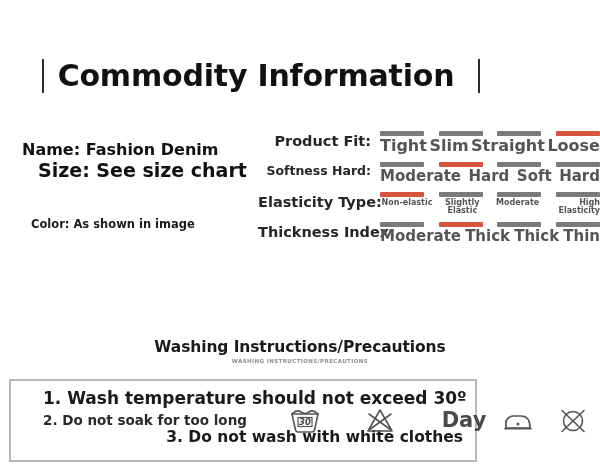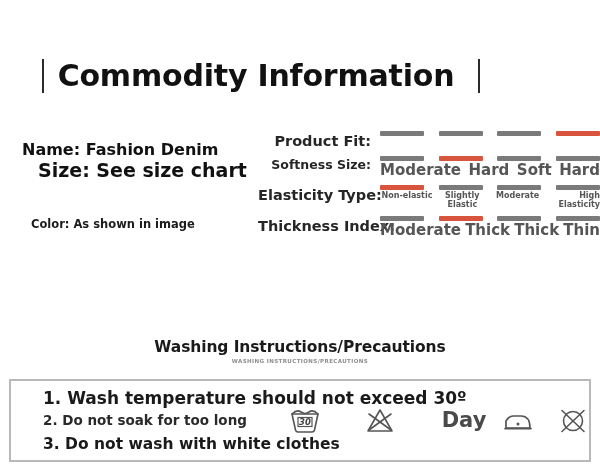--- a/index.html
+++ b/index.html
@@ -150,21 +150,21 @@
     color: #8d8d8d;
     letter-spacing: 0.4px;
     margin-top: 2px;
   }
 
   
   .care-box {
     position: absolute;
     left: 9px;
     top: 379px;
-    width: 582px;
+    width: 468px;
     height: 83px;
     box-sizing: border-box;
     border: 2px solid #b9b9b9;
     background: #ffffff;
   }
   .care-inner {
     position: relative;
     width: 100%;
     height: 100%;
   }
@@ -184,22 +184,23 @@
     font-size: 13.5px;
     font-weight: 600;
     color: #2a2a2a;
     margin-top: 4px;
     white-space: nowrap;
   }
   .care-line-3 {
     font-size: 15.5px;
     font-weight: 700;
     color: #1a1a1a;
-    margin-top: 7px;
-    white-space: nowrap;
+    margin-top: 0;
+    white-space: nowrap;
+    text-align: right;
   }
 
   .care-icons {
     position: absolute;
     left: 0;
     top: 24px;
     width: 100%;
     height: 34px;
     display: flex;
     align-items: center;
@@ -244,25 +245,31 @@
 
   <div class="attr-row">
     <div class="attr-label sz-lg">Product Fit:</div>
     <div class="attr-body">
       <div class="bars">
         <span class="bar"></span>
         <span class="bar"></span>
         <span class="bar"></span>
         <span class="bar on"></span>
       </div>
+      <div class="bar-labels sz-lg">
+        <span>Tight</span>
+        <span>Slim</span>
+        <span>Straight</span>
+        <span>Loose</span>
+      </div>
     </div>
   </div>
 
   <div class="attr-row">
-    <div class="attr-label sz-md">Softness Size:</div>
+    <div class="attr-label sz-md">Softness Hard:</div>
     <div class="attr-body">
       <div class="bars">
         <span class="bar"></span>
         <span class="bar on"></span>
         <span class="bar"></span>
         <span class="bar"></span>
       </div>
       <div class="bar-labels sz-md">
         <span>Moderate</span>
         <span>Hard</span>

